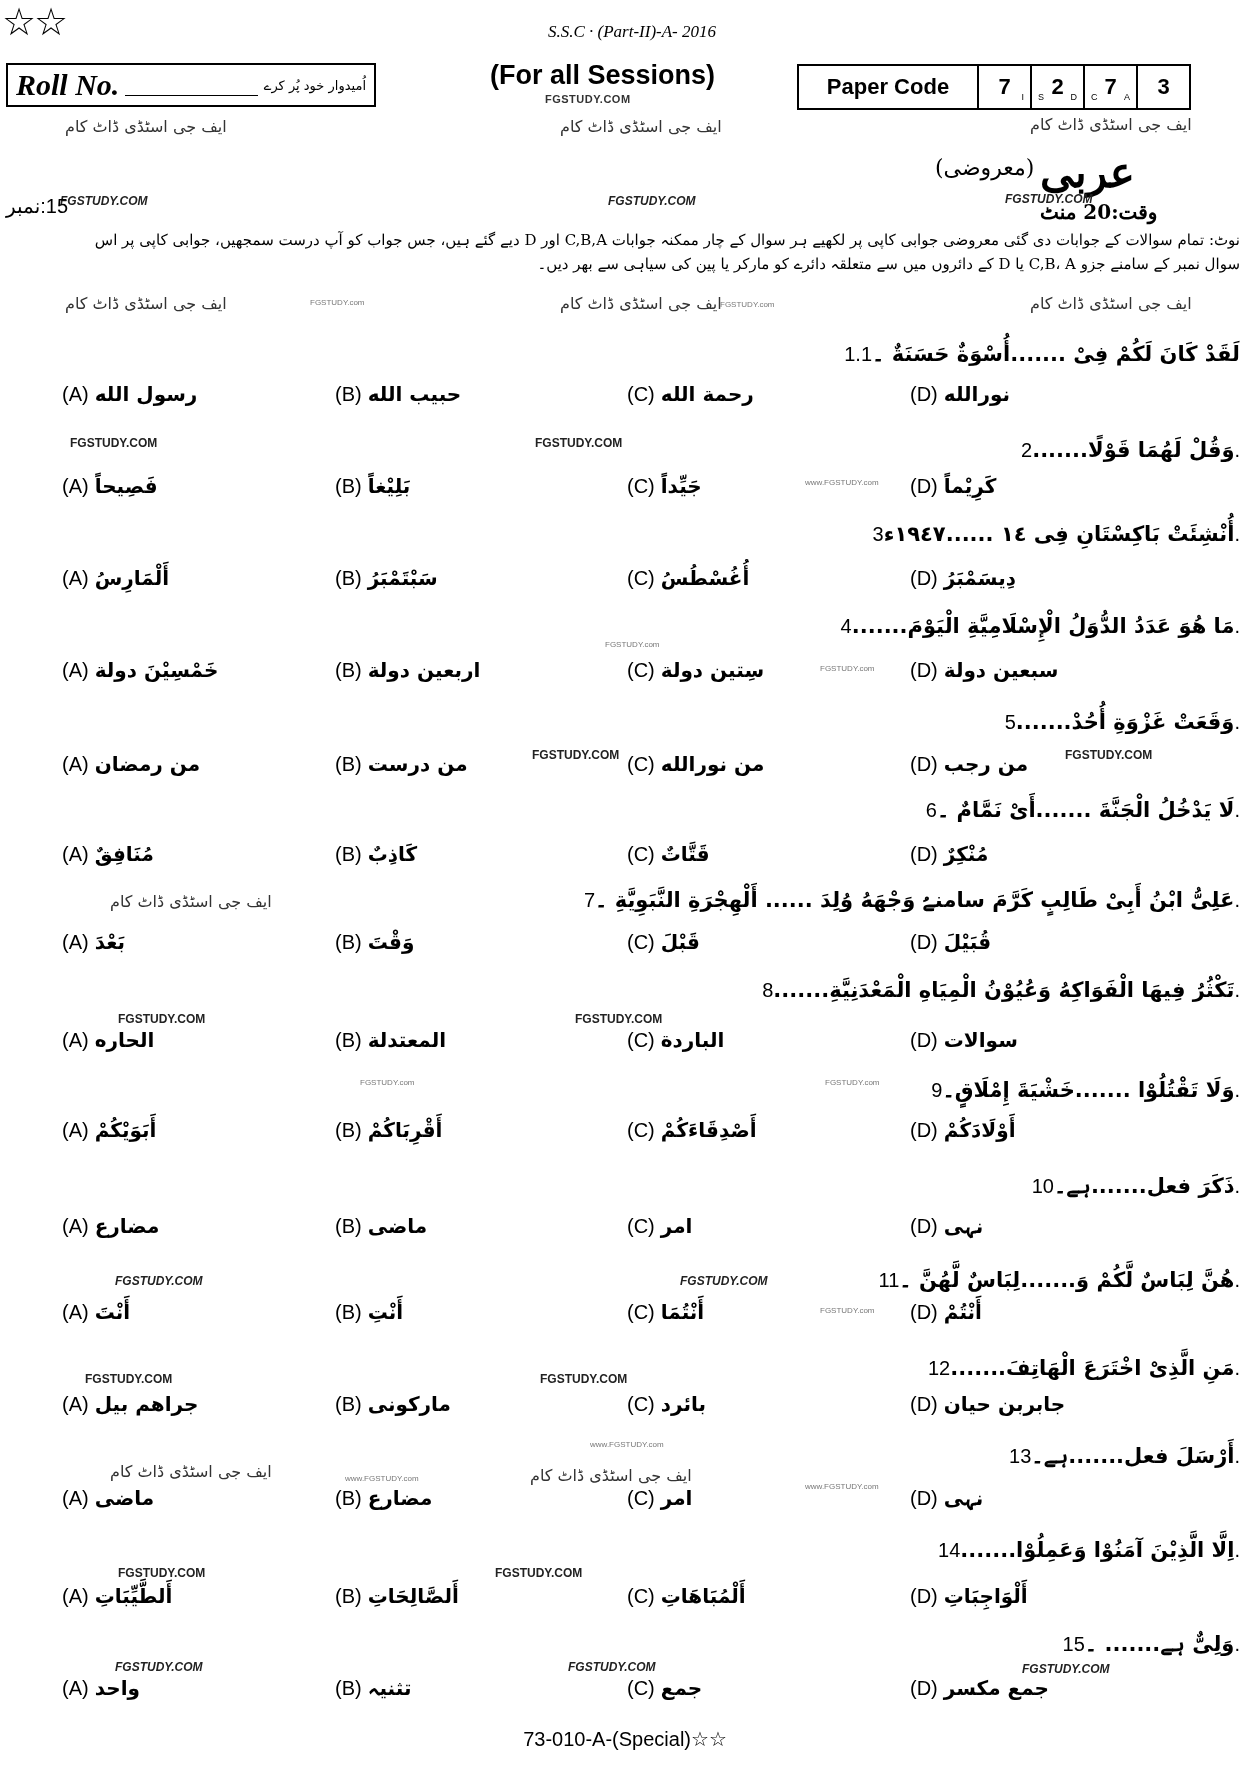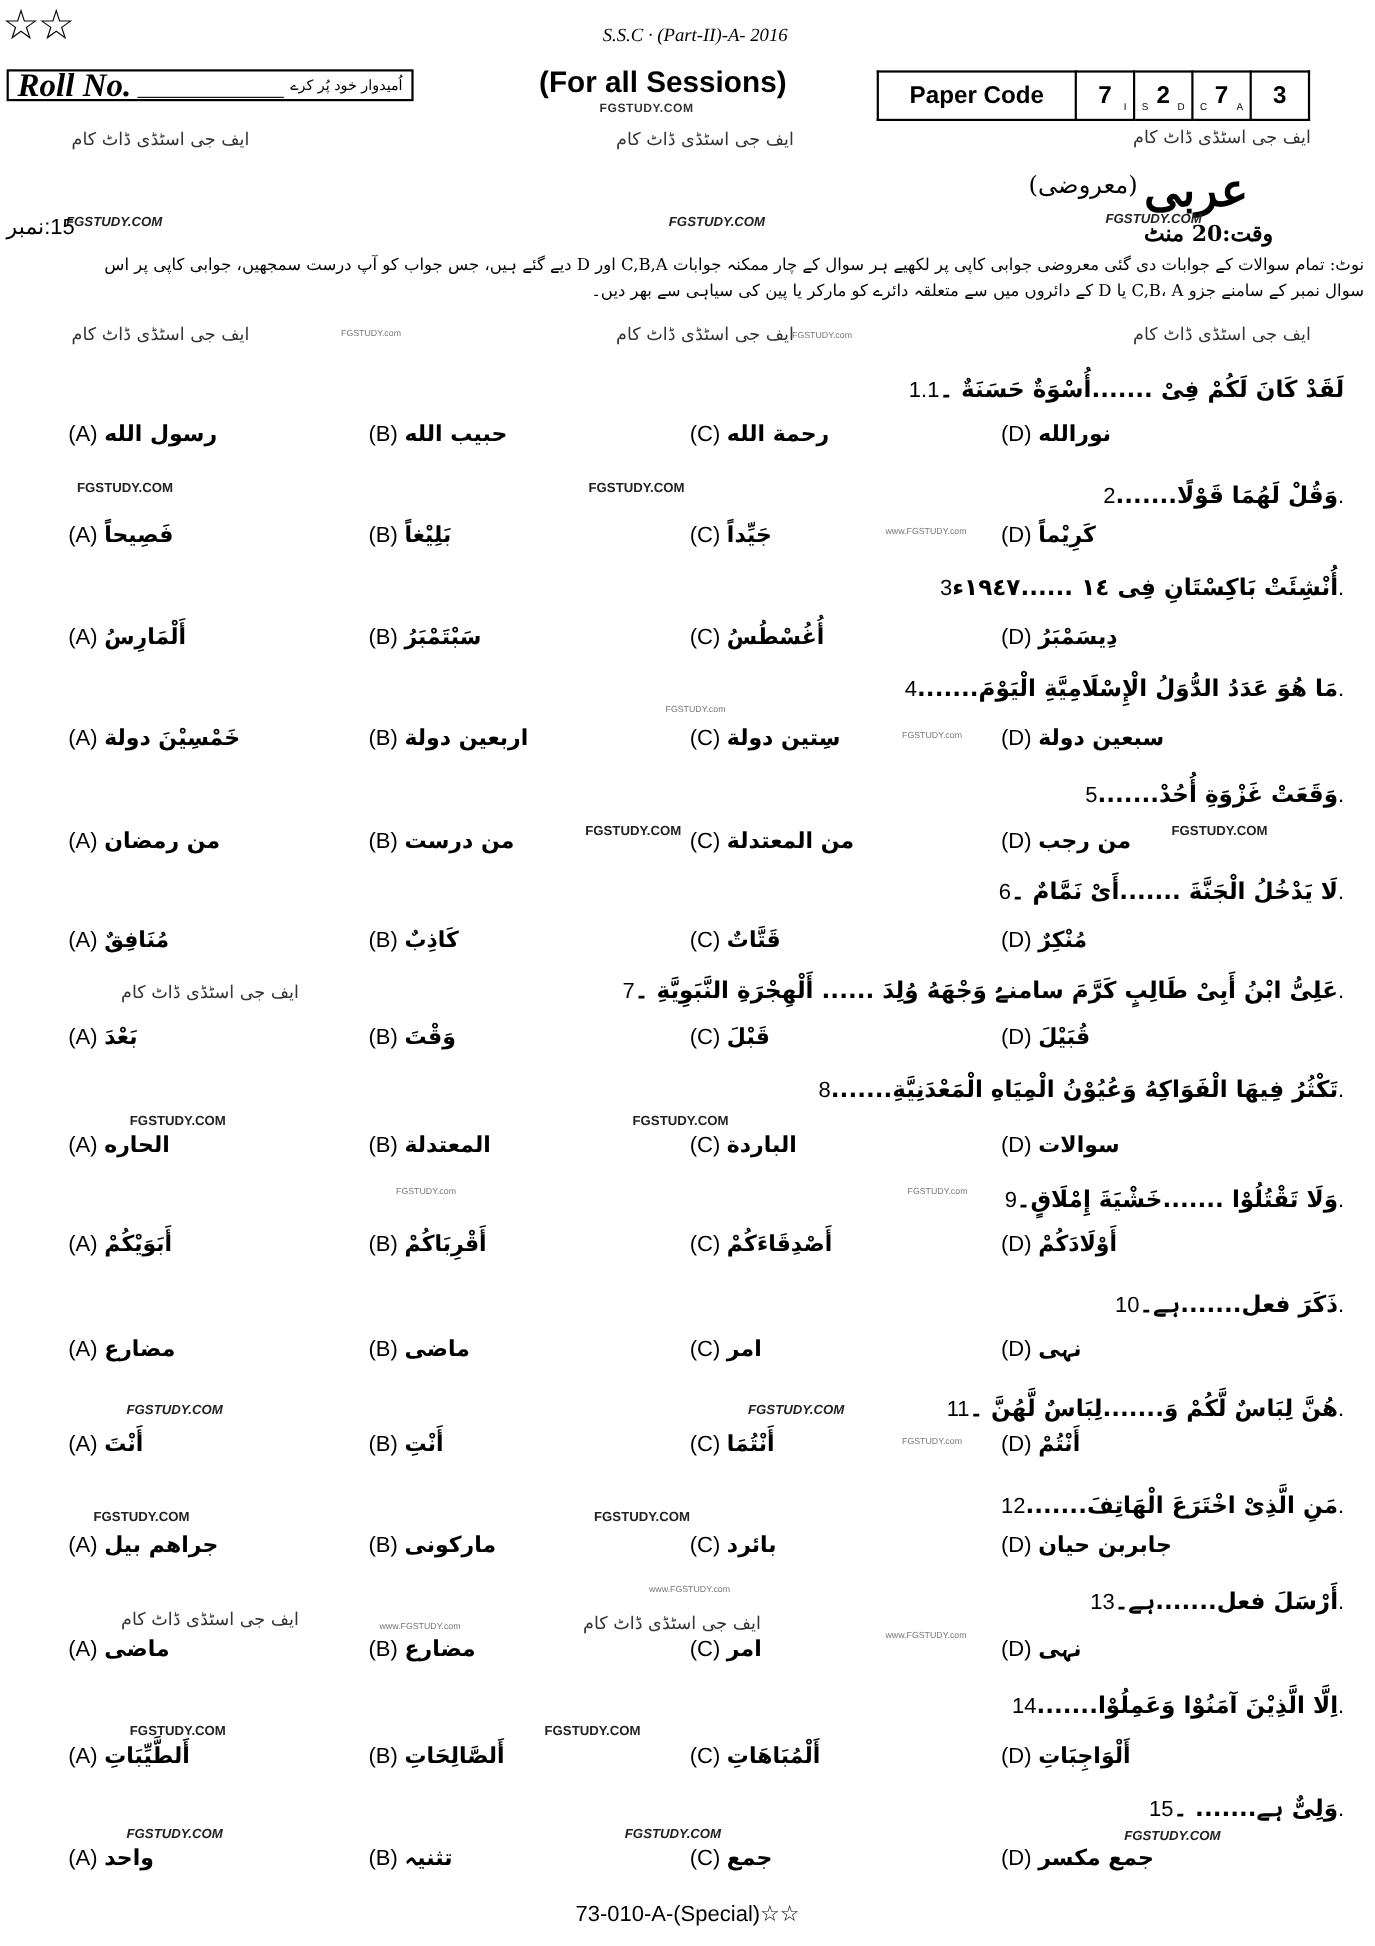--- a/index.html
+++ b/index.html
@@ -5,21 +5,21 @@
     * { box-sizing: border-box; margin: 0; padding: 0; }
     html, body { width: 1250px; height: 1769px; background: #ffffff; color: #000; overflow: hidden; }
     body { position: relative; font-family: "DejaVu Sans", sans-serif; }
 
     .abs { position: absolute; }
 
     .stars-top { left: 2px; top: 0px; font-size: 38px; line-height: 44px; letter-spacing: -2px; font-family: "DejaVu Sans", sans-serif; }
     .header-title { left: 0; width: 1250px; top: 22px; text-align: center; font-family: "Liberation Serif", serif; font-style: italic; font-size: 17px; }
     .header-title span { display: inline-block; margin-left: 14px; }
 
-    .roll-box { left: 6px; top: 63px; width: 370px; height: 29px; border: 2px solid #000; display: flex; align-items: center; padding: 4px 8px; }
+    .roll-box { left: 6px; top: 63px; width: 370px; height: 44px; border: 2px solid #000; display: flex; align-items: center; padding: 4px 8px; }
     .roll-label { font-family: "Liberation Serif", serif; font-style: italic; font-weight: bold; font-size: 30px; }
     .roll-line { flex: 1; border-bottom: 1.5px solid #000; height: 22px; margin: 0 6px; }
     .roll-urdu { font-size: 13px; direction: rtl; }
 
     .sessions { left: 490px; top: 60px; font-family: "Liberation Sans", sans-serif; font-weight: bold; font-size: 27px; }
     .sessions-wm { left: 545px; top: 93px; font-family: "Liberation Sans", sans-serif; font-size: 11px; font-weight: bold; color: #333; letter-spacing: 0.5px; }
 
     .code-table { left: 797px; top: 64px; border-collapse: collapse; height: 46px; }
     .code-table td { border: 2px solid #000; text-align: center; font-family: "Liberation Sans", sans-serif; font-weight: bold; font-size: 22px; position: relative; }
     .code-table td.code-label { width: 180px; font-size: 22px; }
@@ -34,21 +34,21 @@
     .fg-italic { font-style: italic; }
 
     .subject { left: 1040px; top: 148px; font-size: 42px; font-weight: bold; direction: rtl; font-family: "DejaVu Serif", serif; }
     .subject-type { left: 935px; top: 155px; font-size: 22px; direction: rtl; font-family: "DejaVu Serif", serif; }
 
     .time { left: 1040px; top: 200px; font-size: 20px; font-weight: bold; direction: rtl; font-family: "DejaVu Serif", serif; }
     .marks { left: 6px; top: 194px; font-size: 20px; font-family: Liberation Sans, sans-serif; direction: rtl; }
 
     .note { left: 60px; width: 1180px; top: 228px; direction: rtl; text-align: right; font-size: 15px; line-height: 24px; font-family: "DejaVu Serif", serif; }
 
-    .q-row { position: absolute; right: 28px; direction: ltr; font-size: 21px; font-weight: bold; font-family: "DejaVu Sans", sans-serif; white-space: nowrap; }
+    .q-row { position: absolute; right: 10px; direction: ltr; font-size: 21px; font-weight: bold; font-family: "DejaVu Sans", sans-serif; white-space: nowrap; }
     .q-row .q-num { font-family: "Liberation Sans", sans-serif; font-weight: normal; font-size: 20px; margin-left: 4px; }
     .q-row .q-text { direction: rtl; unicode-bidi: embed; }
 
     .opt { position: absolute; font-size: 20px; white-space: nowrap; display: flex; align-items: baseline; gap: 6px; }
     .opt .letter { font-family: "Liberation Sans", sans-serif; font-size: 20px; }
     .opt .ans { font-weight: bold; font-family: "DejaVu Sans", sans-serif; direction: rtl; unicode-bidi: embed; font-size: 20px; }
 
     .footer { left: 0; width: 1250px; top: 1727px; text-align: center; font-family: "Liberation Sans", sans-serif; font-size: 20px; }
   </style>
 </head>
@@ -206,21 +206,21 @@
     <span class="letter">(A)</span>
     <span class="ans">من رمضان</span>
   </div>
 <div class="opt" style="left:335px; top:752px;">
     <span class="letter">(B)</span>
     <span class="ans">من درست</span>
   </div>
 <div class="abs fg-wm" style="left:532px; top:748px;">FGSTUDY.COM</div>
 <div class="opt" style="left:627px; top:752px;">
     <span class="letter">(C)</span>
-    <span class="ans">من المعتدلة</span>
+    <span class="ans">من نورالله</span>
   </div>
 <div class="opt" style="left:910px; top:752px;">
     <span class="letter">(D)</span>
     <span class="ans">من رجب</span>
   </div>
 <div class="abs fg-wm" style="left:1065px; top:748px;">FGSTUDY.COM</div>
 
 <div class="q-row" style="top:798px;">
   <span class="q-text">لَا يَدْخُلُ الْجَنَّةَ .......أَیْ نَمَّامٌ ۔</span><span class="q-num">6.</span>
 </div>

